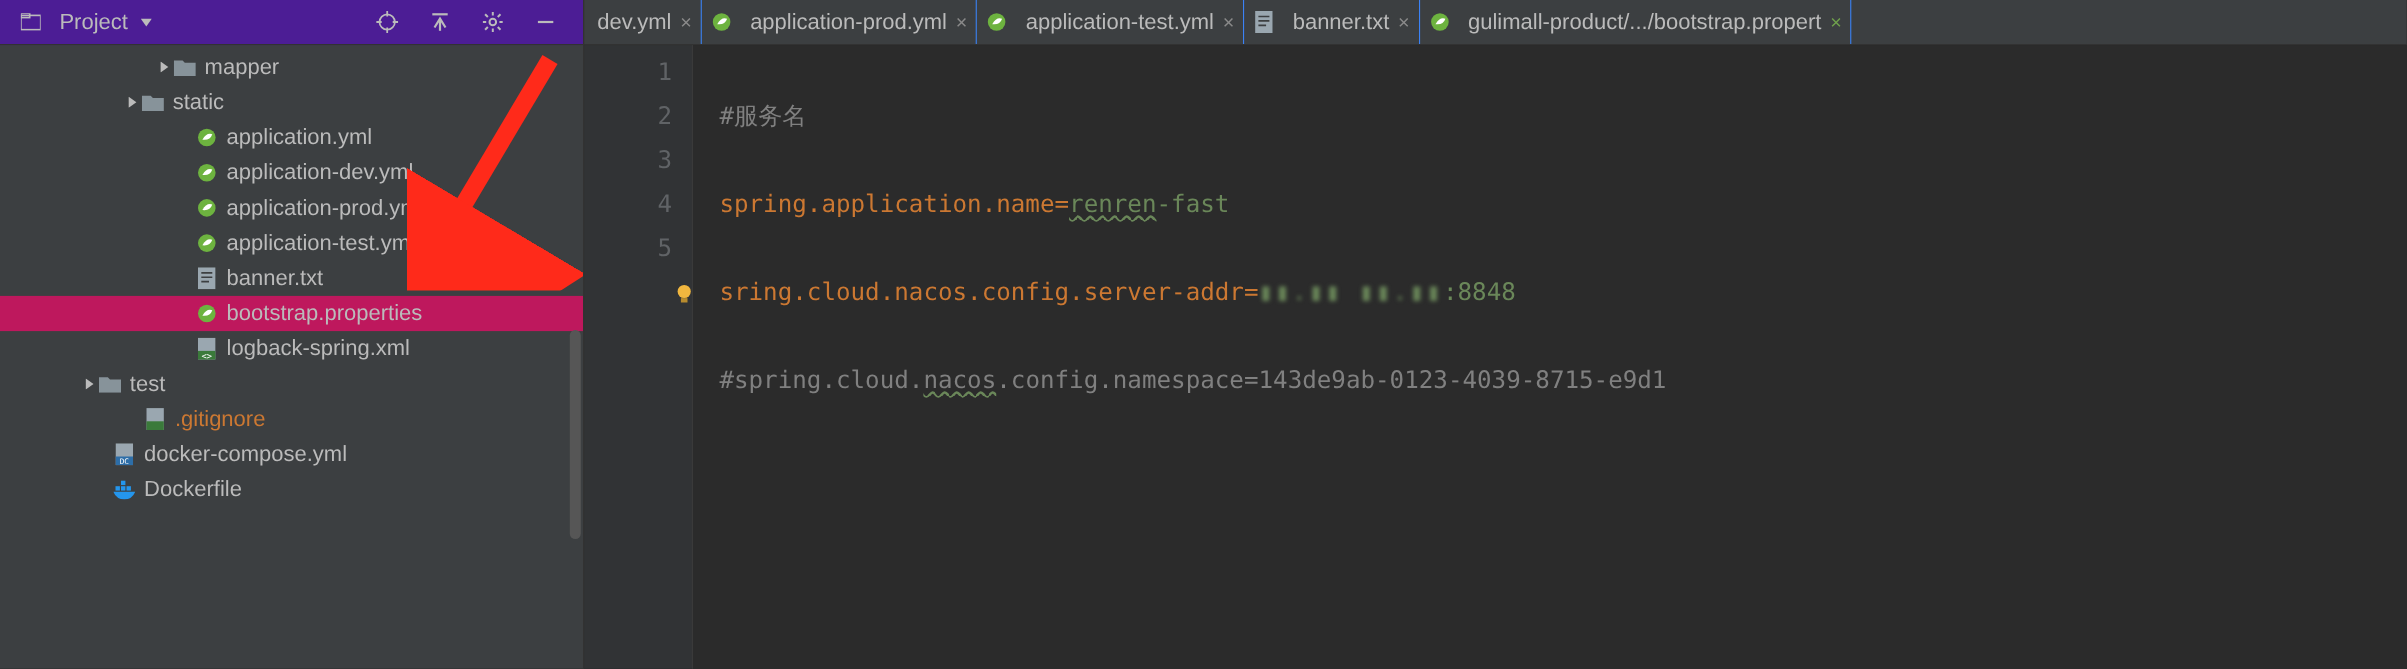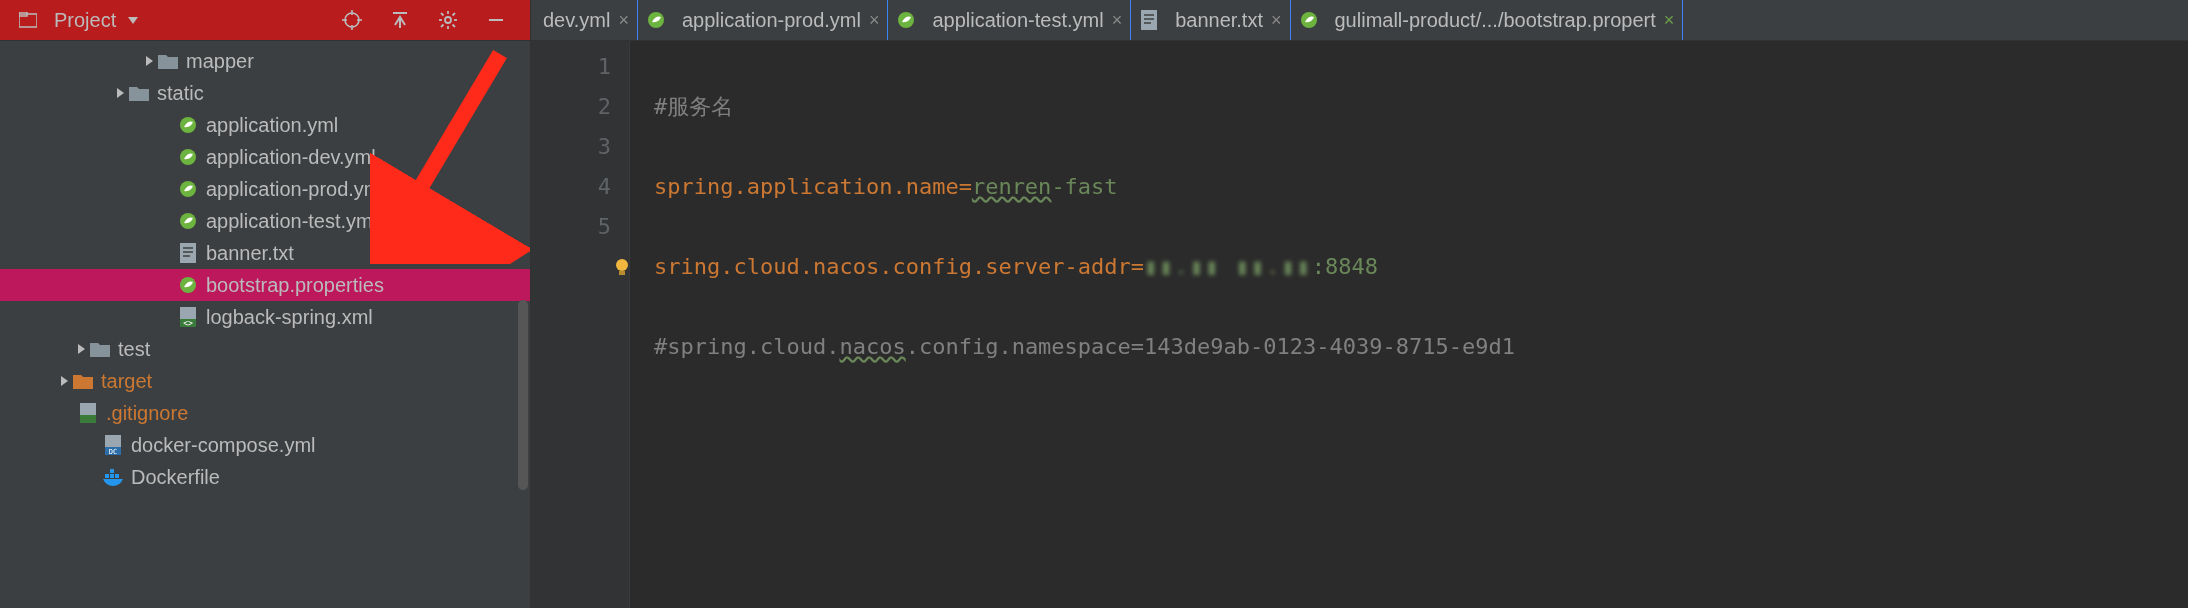--- a/index.html
+++ b/index.html
@@ -30,21 +30,21 @@
     position: relative;
   }
 
   .sidebar-header {
     height: 40px;
     display: flex;
     align-items: center;
     justify-content: space-between;
     padding: 0 10px 0 18px;
     border-bottom: 1px solid #323232;
-    background: #b91c1c;
+    background: #4c1d95;
     gap: 28px;
   }
 
   .sidebar-header-left {
     display: flex;
     align-items: center;
     gap: 8px;
   }
 
   .sidebar-title {
@@ -362,34 +362,21 @@
               <path d="M2 0 L9 5 L2 10 Z" fill="#bbbbbb"></path>
             </svg>
           </span>
           <span class="icon">
             <svg width="20" height="16" viewBox="0 0 20 16">
               <path d="M0 2 h8 l2 2 h10 v12 h-20 z" fill="#87939a"></path>
             </svg>
           </span>
           <span class="label">test</span>
         </div>
-        <div class="tree-row target" style="padding-left: 55px;">
-          <span class="arrow">
-            <svg width="10" height="10" viewBox="0 0 10 10">
-              <path d="M2 0 L9 5 L2 10 Z" fill="#bbbbbb"></path>
-            </svg>
-          </span>
-          <span class="icon">
-            <svg width="20" height="16" viewBox="0 0 20 16">
-              <path d="M0 2 h8 l2 2 h10 v12 h-20 z" fill="#cc7832"></path>
-            </svg>
-          </span>
-          <span class="label">target</span>
-        </div>
-        <div class="tree-row orange" style="padding-left: 60px;">
+        <div class="tree-row orange" style="padding-left: 113px;">
           <span class="arrow"></span>
           <span class="icon">
             <svg width="16" height="20" viewBox="0 0 16 20">
               <rect x="0" y="0" width="16" height="20" fill="#9aa7b0"></rect>
               <rect x="0" y="12" width="16" height="8" fill="#3a7a3a"></rect>
             </svg>
           </span>
           <span class="label">.gitignore</span>
         </div>
         <div class="tree-row" style="padding-left: 85px;">

